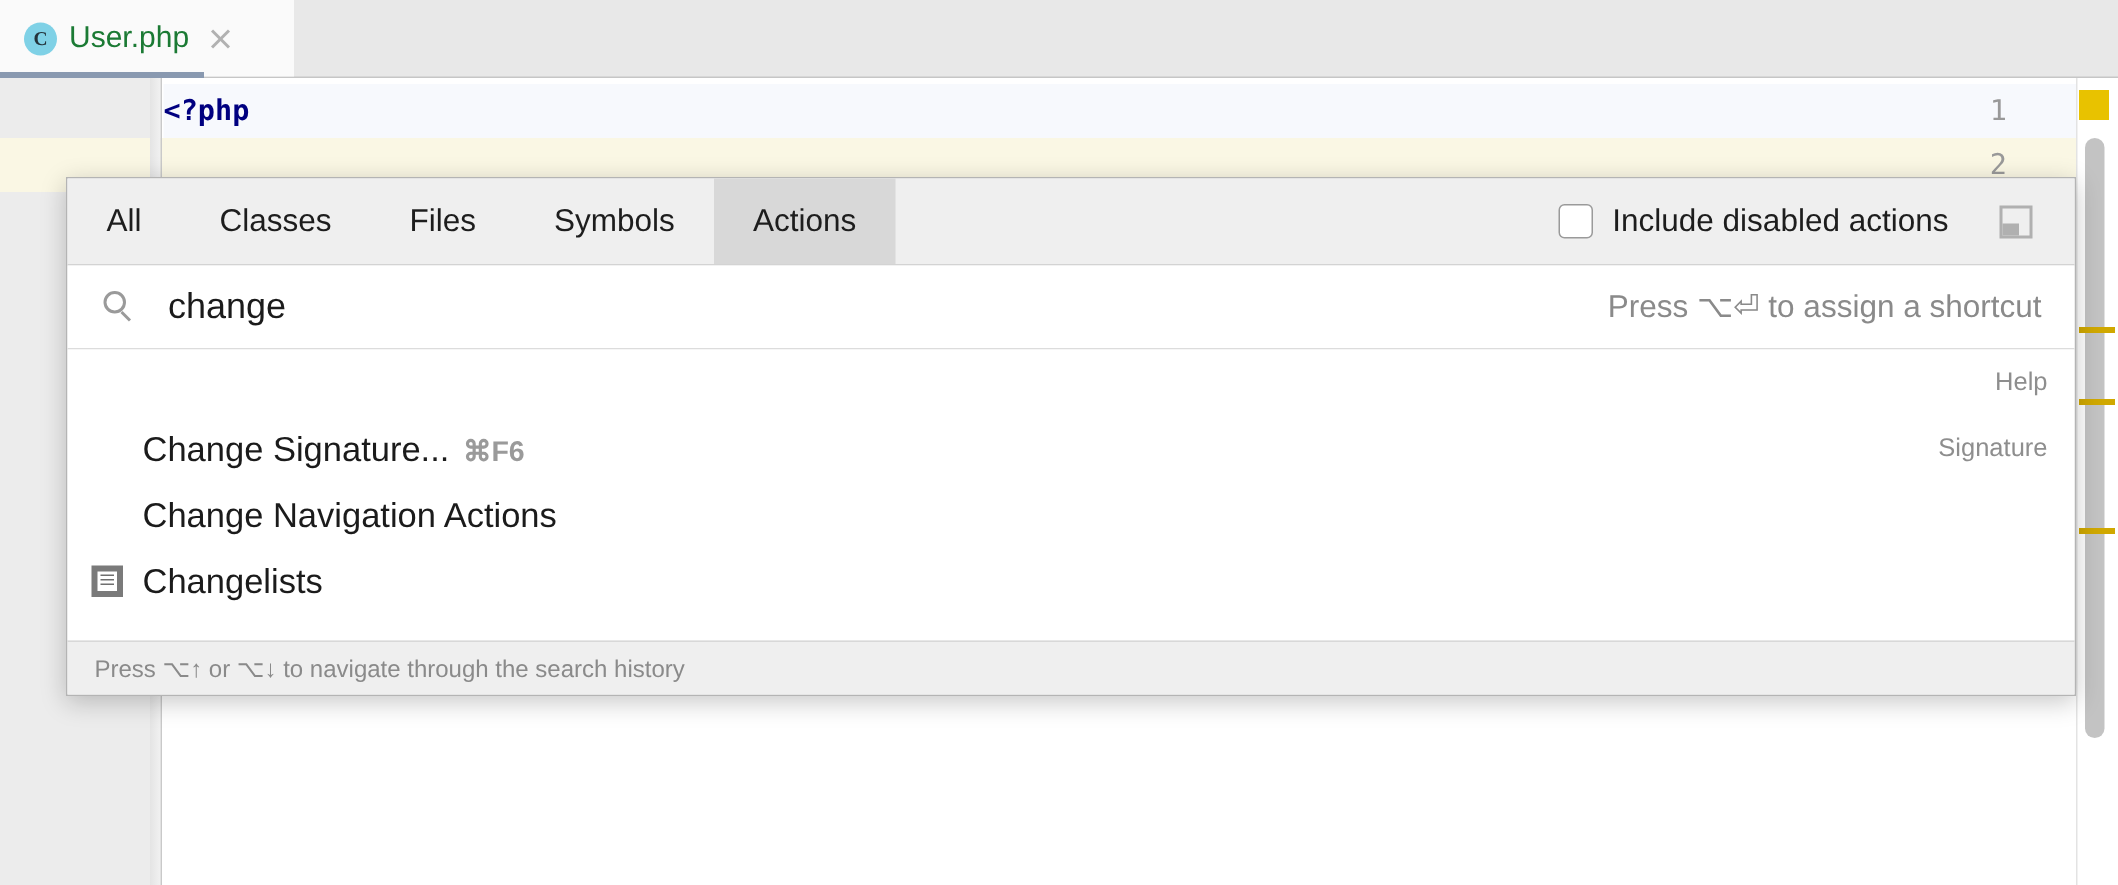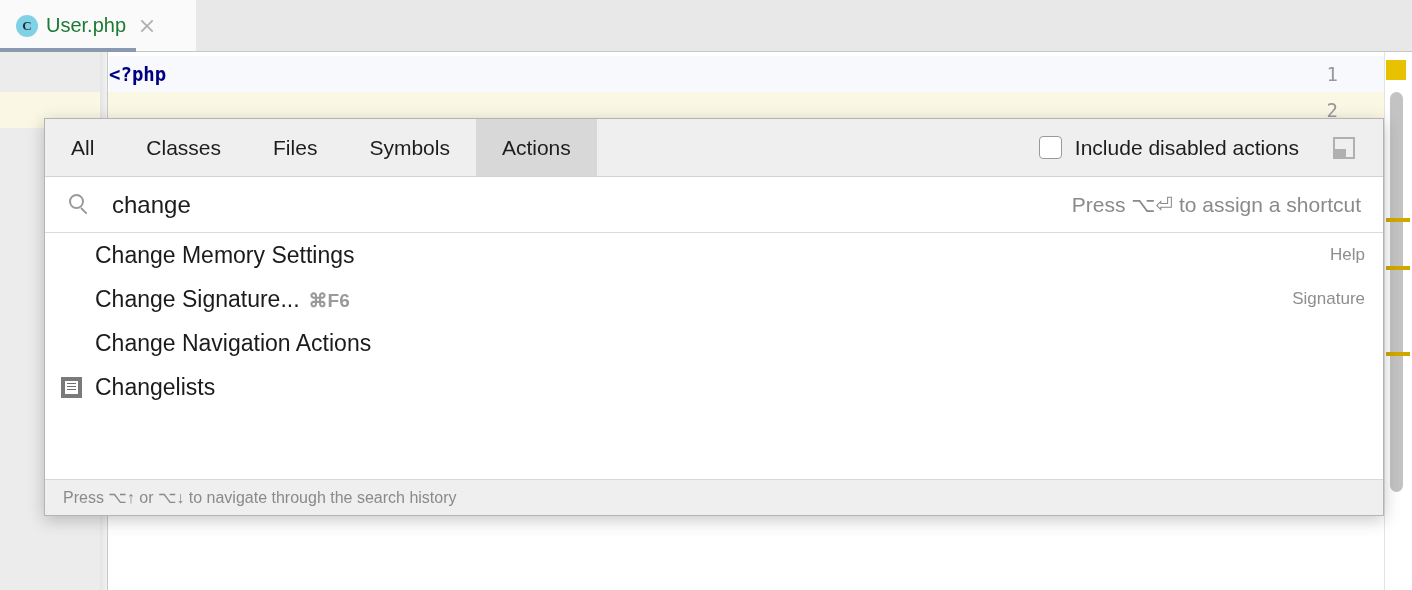--- a/index.html
+++ b/index.html
@@ -173,21 +173,21 @@
     position: absolute;
     left: 1386px;
     width: 24px; height: 4px;
     background: #d0a800;
   }
 
   
   .popup {
     position: absolute;
     left: 44px; top: 118px;
-    width: 1340px; height: 398px;
+    width: 1340px; height: 346px;
     background: #ffffff;
     border: 1px solid #b4b4b4;
     box-shadow: 0 4px 16px rgba(0,0,0,.22);
     box-sizing: border-box;
     display: flex;
     flex-direction: column;
   }
   .popup-header {
     height: 58px;
     background: #efefef;
@@ -471,21 +471,20 @@
         <div class="handle"></div>
       </div>
       <div class="search-text" placeholder="Type / to see commands">change</div>
       <div class="search-hint">Press ⌥⏎ to assign a shortcut</div>
     </div>
 
     <div class="result-list">
 
       <div class="row">
         <div class="row-icon"></div>
-        <div class="row-label">Change Memory Settings</div>
         <div class="row-group">Help</div>
       </div>
 
 
       <div class="row">
         <div class="row-icon"></div>
         <div class="row-label">
           <span>Change Signature...</span>
           <span class="shortcut">⌘F6</span>
         </div>

